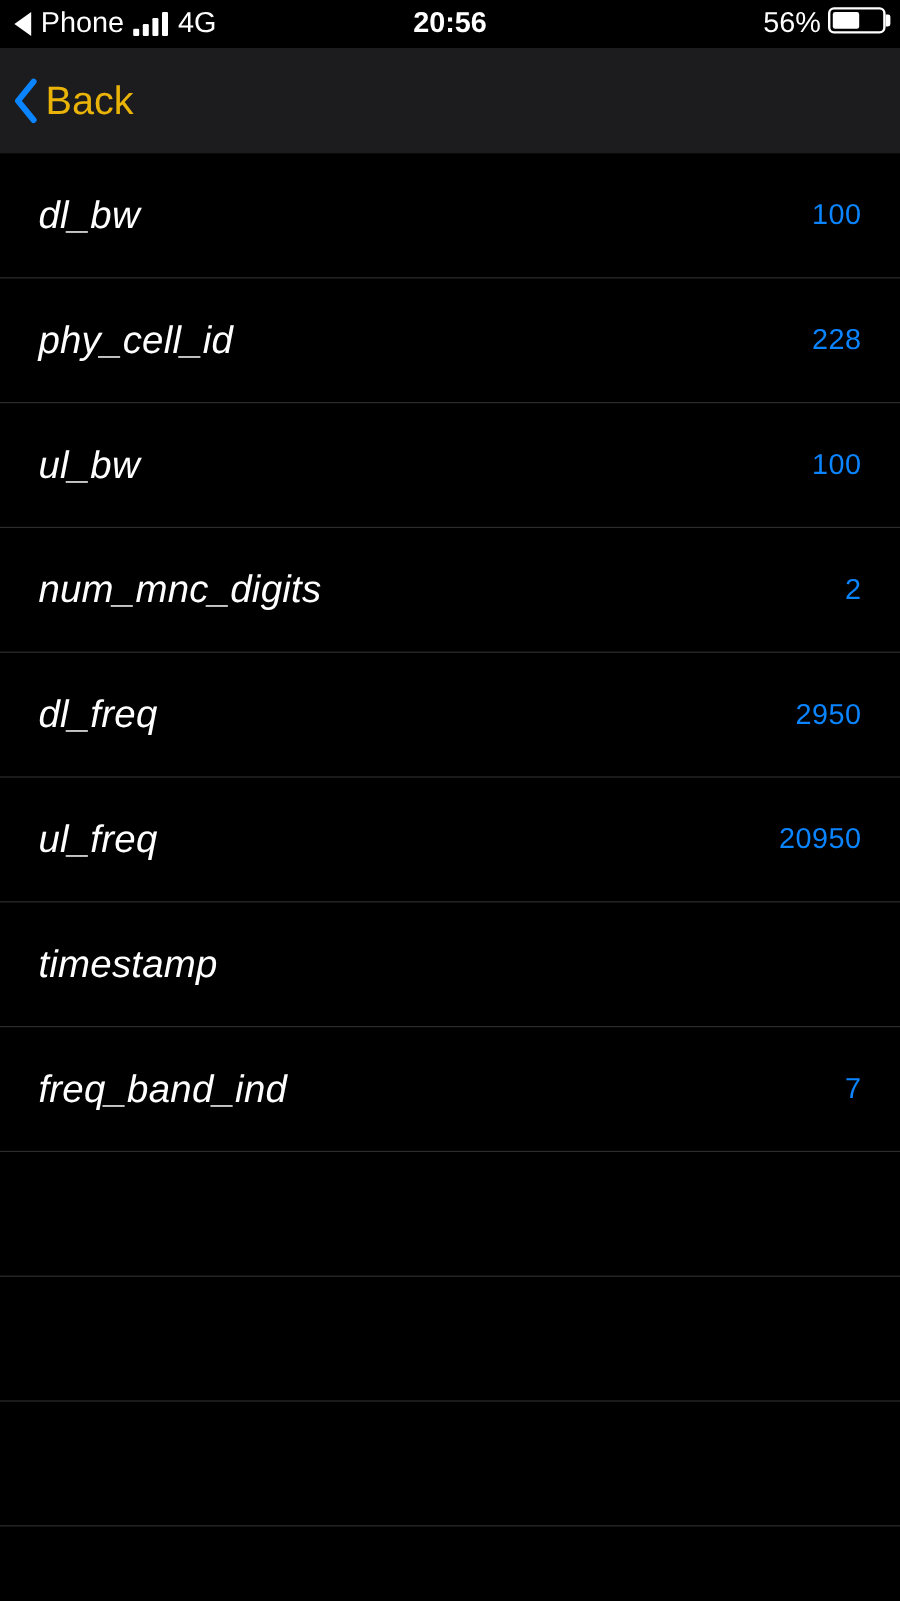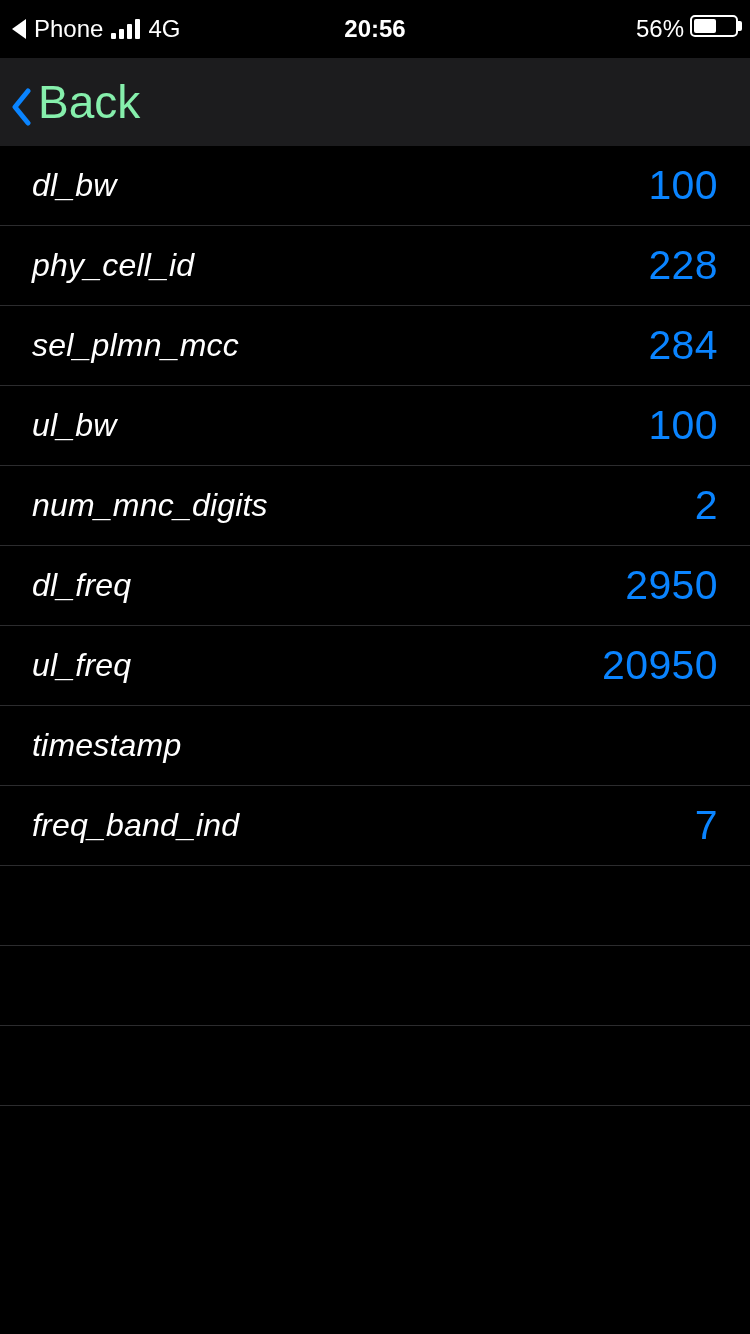--- a/index.html
+++ b/index.html
@@ -11,21 +11,21 @@
     html, body {
       width: 750px;
       height: 1334px;
       background: #000;
       font-family: -apple-system, "Helvetica Neue", Helvetica, Arial, sans-serif;
       color: #fff;
       overflow: hidden;
     }
     
     .status-bar {
-      height: 58px;
+      height: 40px;
       display: flex;
       align-items: center;
       justify-content: space-between;
       padding: 0 12px;
       font-size: 24px;
       font-weight: 500;
       background: #000;
       gap: 40px;
     }
     .status-left {
@@ -99,55 +99,55 @@
     .nav-bar {
       height: 88px;
       background: #1c1c1e;
       display: flex;
       align-items: center;
       padding: 0 10px;
     }
     .back-button {
       display: flex;
       align-items: center;
-      color: #86efac;
-      font-size: 46px;
+      color: #eab308;
+      font-size: 33px;
       gap: 6px;
       cursor: pointer;
     }
     .chevron-left {
       width: 22px;
       height: 38px;
       position: relative;
     }
     .chevron-left svg {
       width: 100%;
       height: 100%;
     }
     
     .list {
       background: #000;
     }
     .row {
-      height: 80px;
+      height: 104px;
       display: flex;
       align-items: center;
       justify-content: space-between;
       padding: 0 32px;
       border-bottom: 1px solid #2c2c2e;
       gap: 16px;
     }
     .row-key {
       font-style: italic;
       font-size: 32px;
       color: #fff;
       letter-spacing: 0.2px;
     }
     .row-value {
-      font-size: 41px;
+      font-size: 24px;
       color: #0a84ff;
       letter-spacing: 0.4px;
     }
     .row.empty .row-key,
     .row.empty .row-value {
       visibility: hidden;
     }
   </style>
 </head>
 <body>
@@ -187,24 +187,20 @@
 <div class="list" id="list">
     <div class="row">
       <span class="row-key">dl_bw</span>
       <span class="row-value">100</span>
     </div>
     <div class="row">
       <span class="row-key">phy_cell_id</span>
       <span class="row-value">228</span>
     </div>
     <div class="row">
-      <span class="row-key">sel_plmn_mcc</span>
-      <span class="row-value">284</span>
-    </div>
-    <div class="row">
       <span class="row-key">ul_bw</span>
       <span class="row-value">100</span>
     </div>
     <div class="row">
       <span class="row-key">num_mnc_digits</span>
       <span class="row-value">2</span>
     </div>
     <div class="row">
       <span class="row-key">dl_freq</span>
       <span class="row-value">2950</span>

